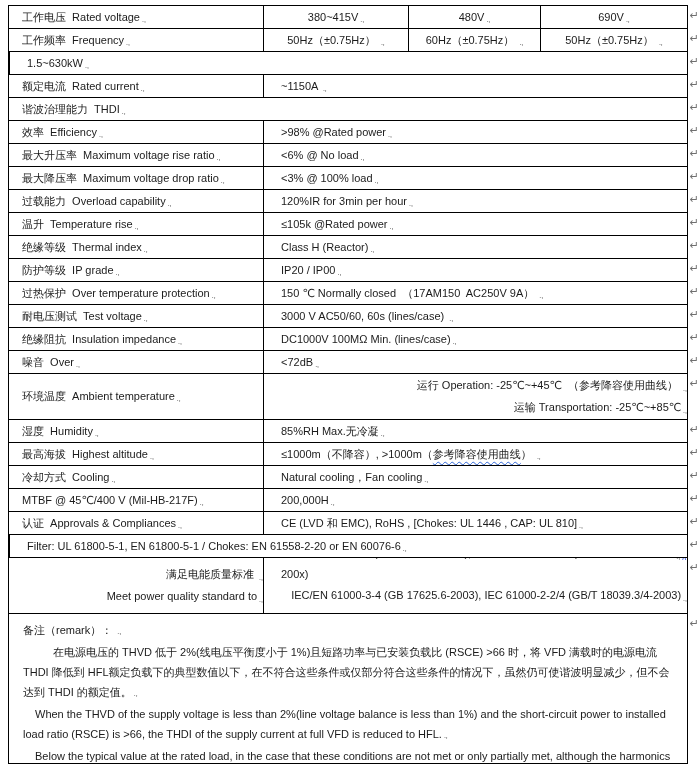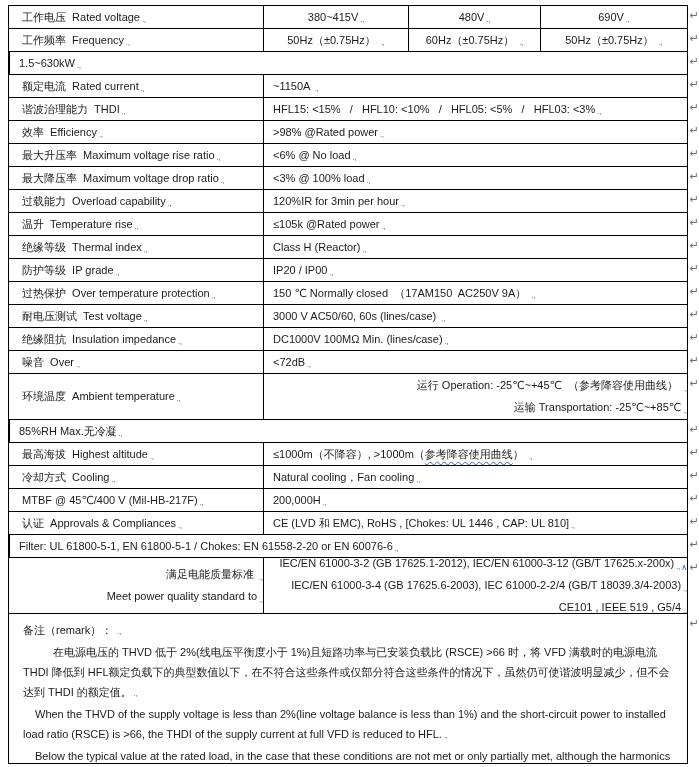--- a/index.html
+++ b/index.html
@@ -14,21 +14,21 @@
     border:1px solid #000;box-sizing:border-box;background:#fff;
   }
   .trow{position:relative;display:flex;border-bottom:1px solid #000;box-sizing:border-box;}
   .trow:last-child{border-bottom:none;}
   .rh{height:23px;}
   .rh2{height:46px;}
   .rh3{height:56px;}
   .rnote{height:149px;}
   .c{display:flex;align-items:center;box-sizing:border-box;overflow:hidden;}
   .label{width:254px;padding-left:13px;flex:none;}
-  .val{flex:1;border-left:1px solid #000;padding-left:9px;}
+  .val{flex:1;border-left:1px solid #000;padding-left:17px;}
   .v3{border-left:1px solid #000;display:flex;align-items:center;justify-content:center;text-align:center;}
   .v3a{width:145px;flex:none;}
   .v3b{width:132px;flex:none;}
   .v3c{flex:1;}
   .t{white-space:pre-wrap;}
   .m{font-size:7px;color:#3a3a3a;margin-left:2px;white-space:nowrap;transform:translateY(2px);}
   .re{position:absolute;right:-12px;top:4px;color:#6f6f6f;font-size:11px;line-height:11px;}
   .stack{flex-direction:column;align-items:flex-end;justify-content:center;}
   .stack .line{display:flex;align-items:baseline;line-height:21px;}
   .wavy{text-decoration-line:underline;text-decoration-style:wavy;text-decoration-color:#2f67d8;text-decoration-thickness:1px;text-underline-offset:3px;}
@@ -101,24 +101,20 @@
         <span class="m">.,</span>
       </div>
     <span class="re">↵</span>
   </div>
 
   <div class="trow rh">
     <div class="c label">
         <span class="t">谐波治理能力  THDI</span>
         <span class="m">.,</span>
       </div>
-    <div class="c val">
-        <span class="t">HFL15: &lt;15%   /   HFL10: &lt;10%   /   HFL05: &lt;5%   /   HFL03: &lt;3%</span>
-        <span class="m">.,</span>
-      </div>
     <span class="re">↵</span>
   </div>
 
   <div class="trow rh">
     <div class="c label">
         <span class="t">效率  Efficiency</span>
         <span class="m">.,</span>
       </div>
     <div class="c val">
         <span class="t">&gt;98% @Rated power</span>
@@ -259,20 +255,24 @@
         </span>
       <span class="line">
           <span class="t">运输 Transportation: -25℃~+85℃</span>
           <span class="m">.,</span>
         </span>
     </div>
     <span class="re">↵</span>
   </div>
 
   <div class="trow rh">
+    <div class="c label">
+        <span class="t">湿度  Humidity</span>
+        <span class="m">.,</span>
+      </div>
     <div class="c val">
         <span class="t">85%RH Max.无冷凝</span>
         <span class="m">.,</span>
       </div>
     <span class="re">↵</span>
   </div>
 
   <div class="trow rh">
     <div class="c label">
         <span class="t">最高海拔  Highest altitude</span>

